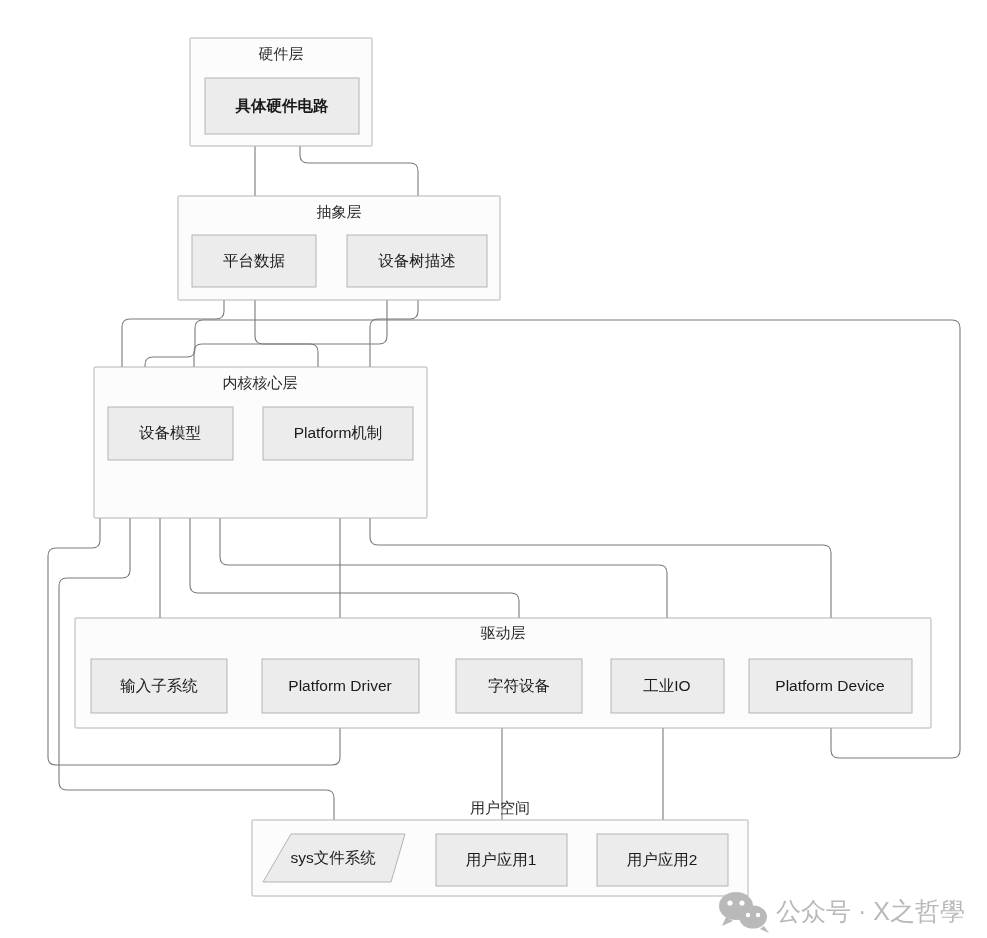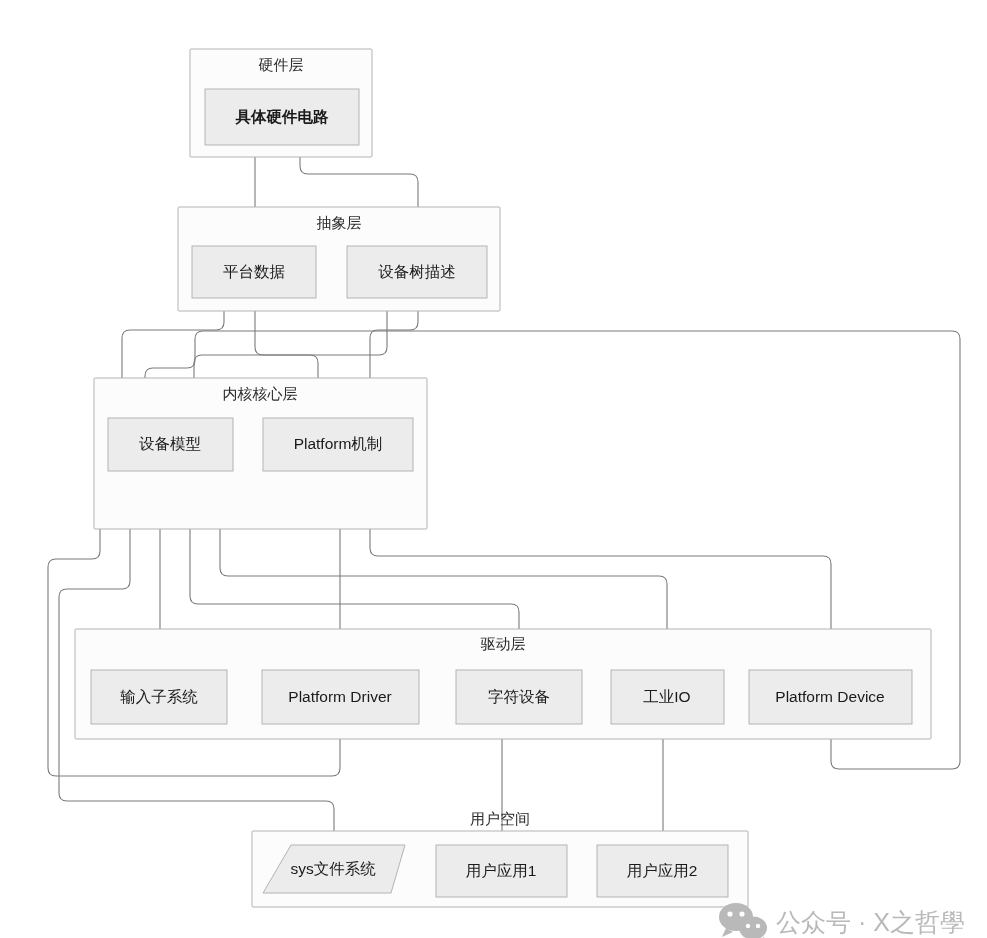--- a/index.html
+++ b/index.html
@@ -10,21 +10,21 @@
   body {
     width: 987px;
     height: 938px;
     font-family: "Liberation Sans", "DejaVu Sans", sans-serif;
     overflow: hidden;
     position: relative;
   }
   #diagram-root {
     position: absolute;
     left: 0;
-    top: 11px;
+    top: 0;
     width: 987px;
     height: 716px;
   }
   svg.diagram {
     display: block;
     width: 987px;
     height: 938px;
   }
   .grp-rect {
     fill: #fcfcfc;

